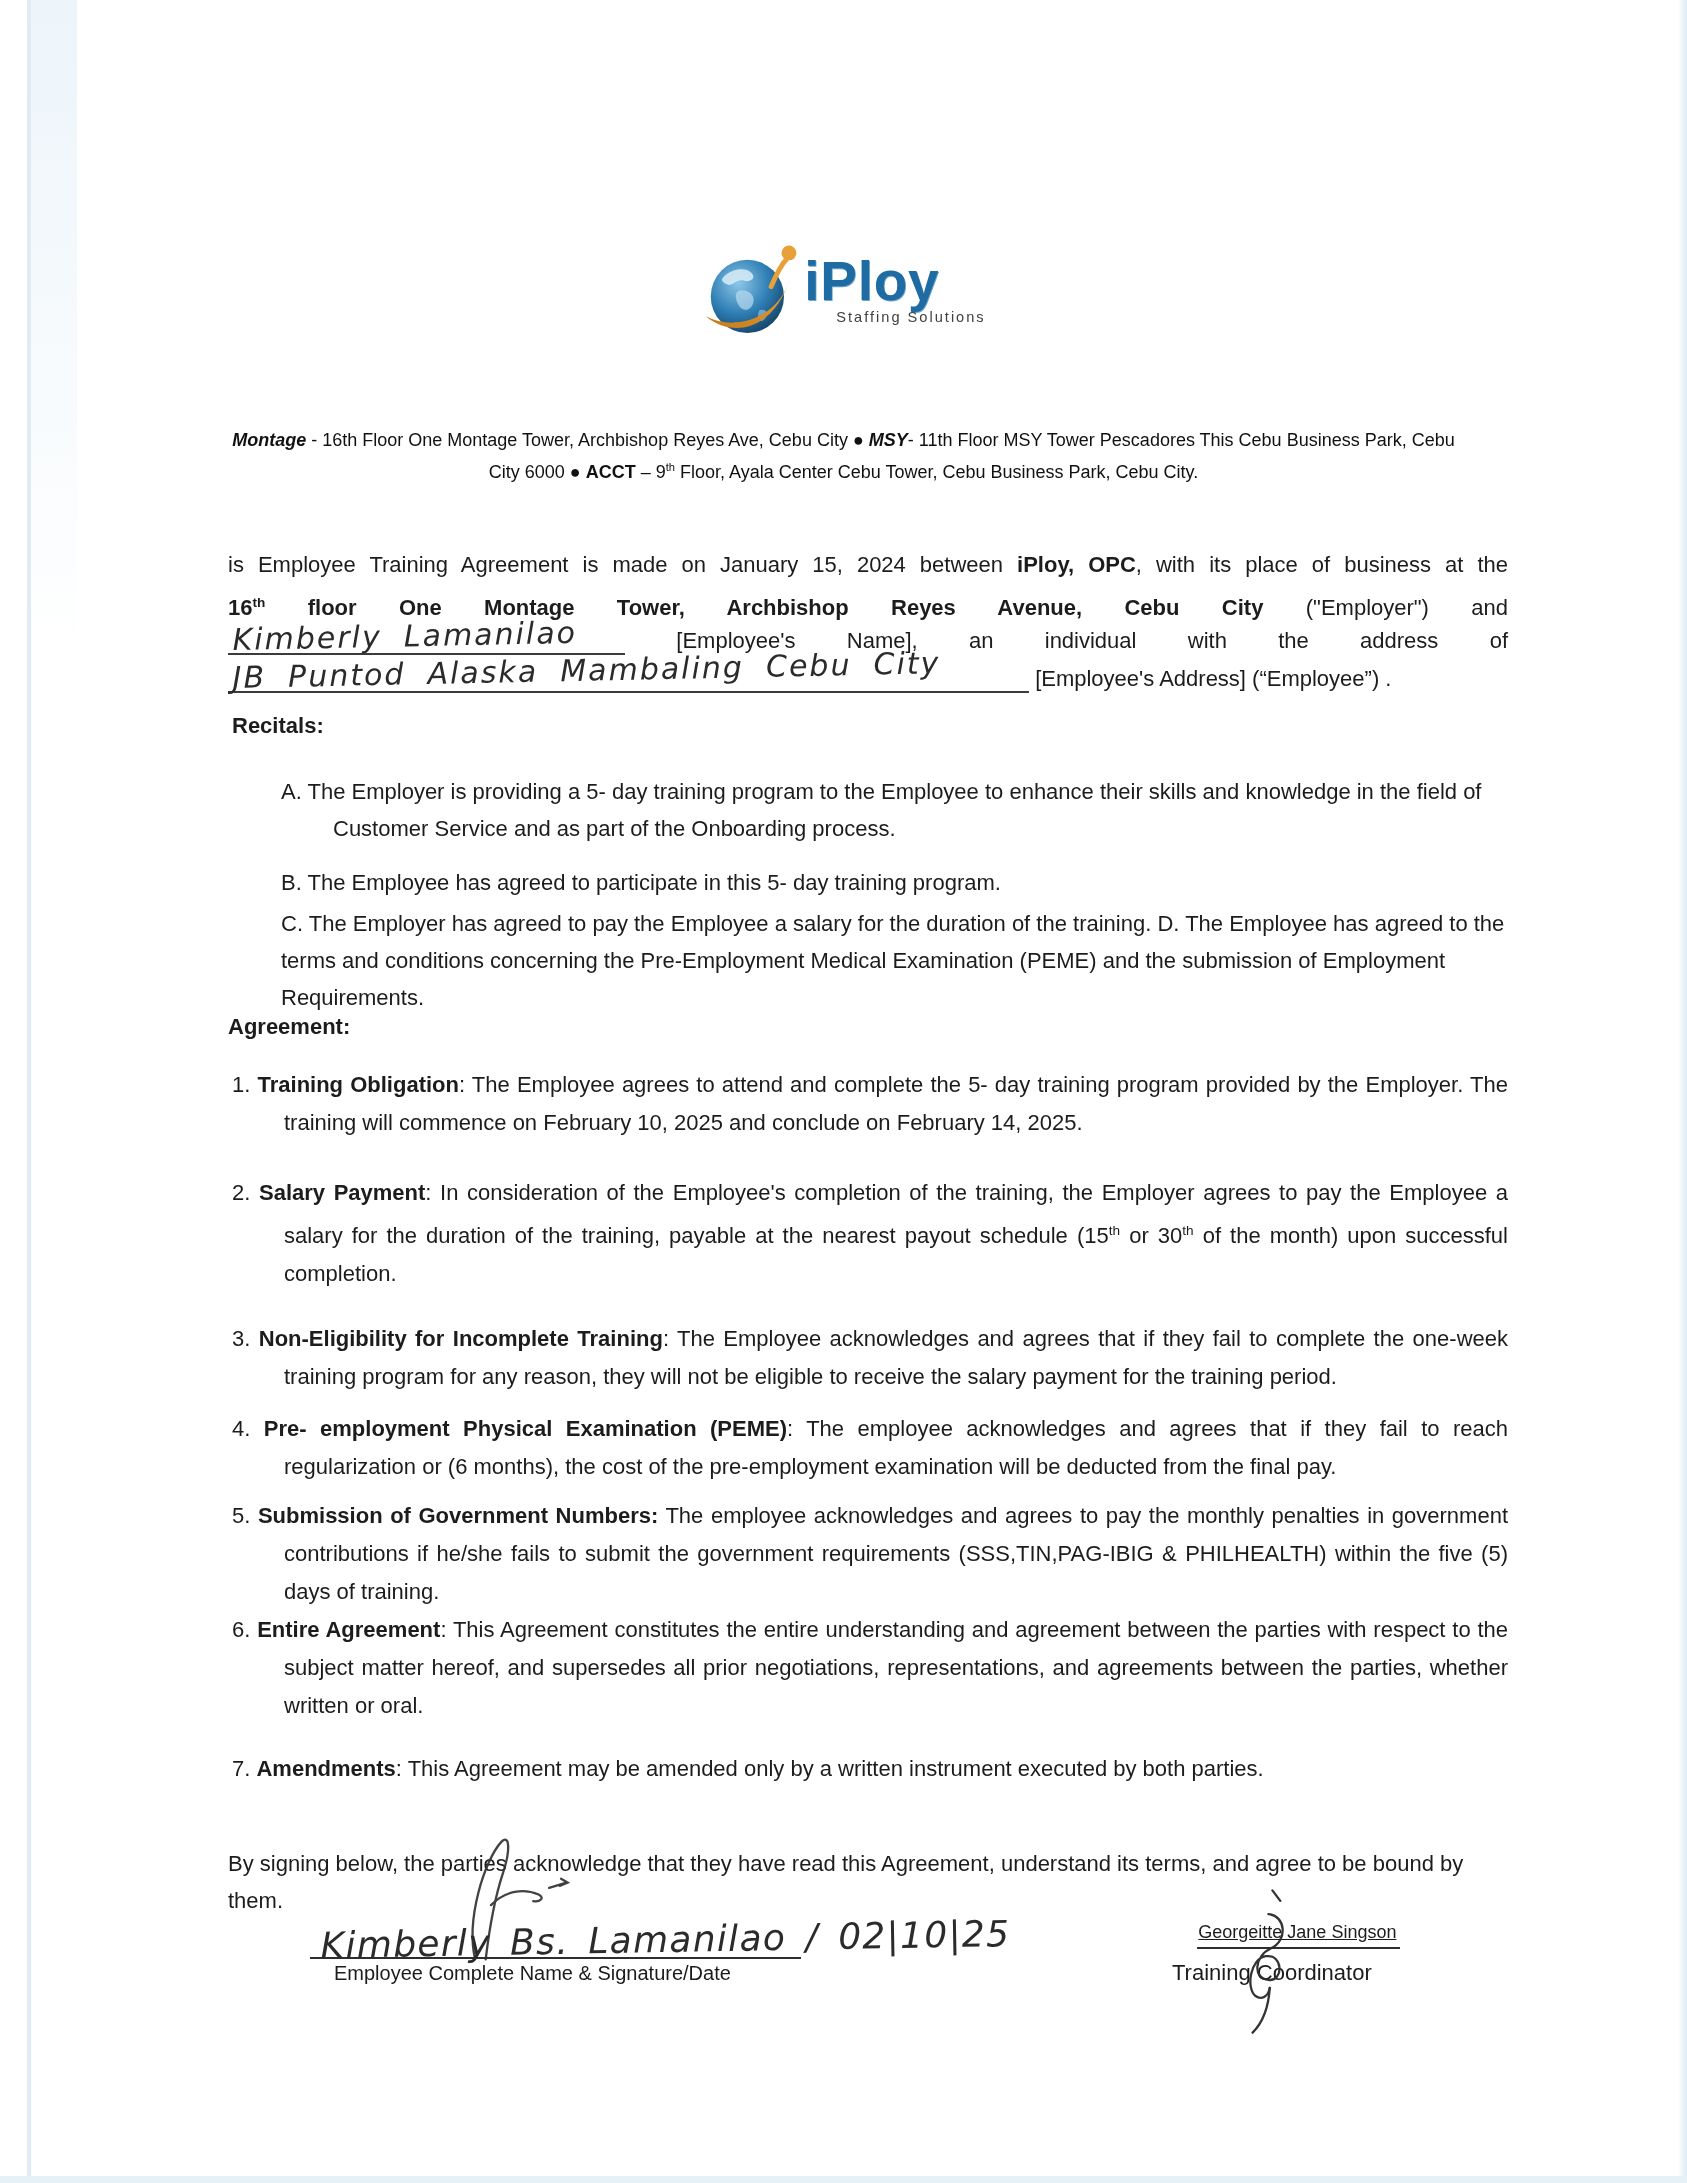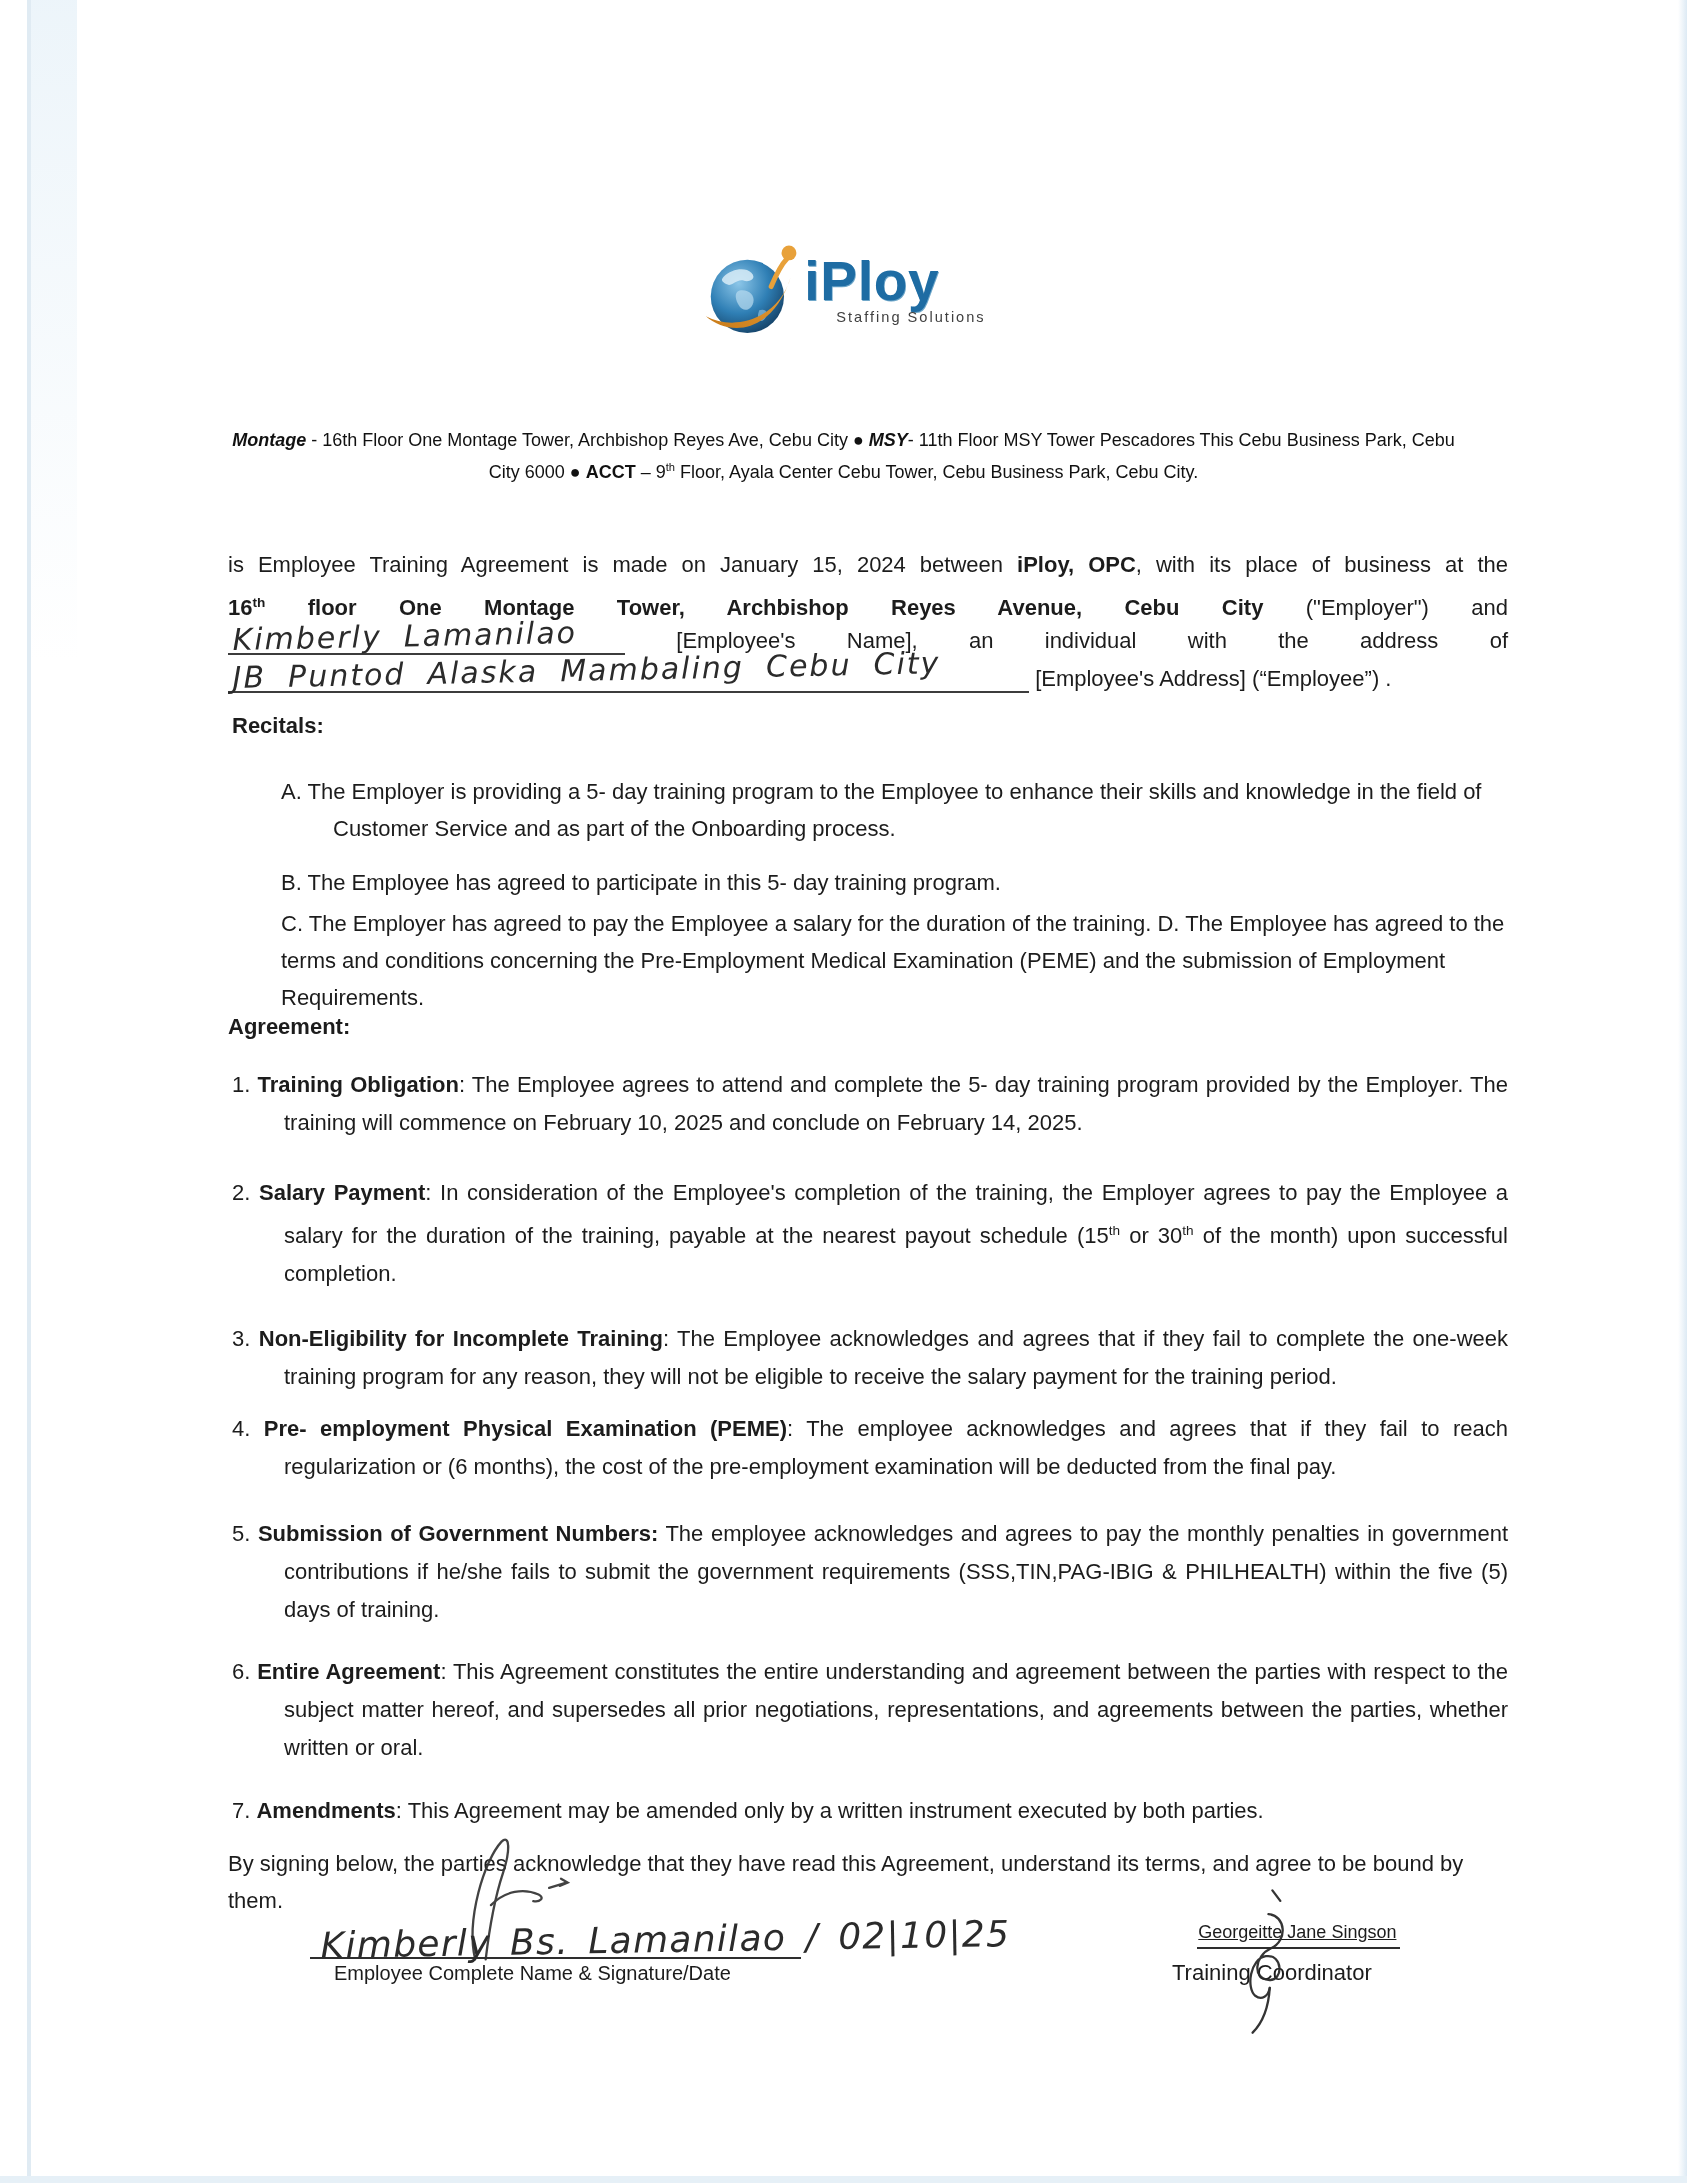--- a/index.html
+++ b/index.html
@@ -49,22 +49,22 @@
   .recital.hang{padding-left:105px;text-indent:-52px;margin-bottom:17px;}
   .recital.block{margin-left:53px;margin-bottom:4px;}
 
   
   .agreement-heading{position:absolute;left:228px;top:1014px;font-size:22px;font-weight:bold;}
   .agreement{position:absolute;left:228px;top:1066px;width:1280px;}
   .clause{font-size:22px;line-height:38px;padding-left:56px;text-indent:-52px;text-align:justify;}
   .c1{margin-bottom:32px;}
   .c2{margin-bottom:26.5px;}
   .c3{margin-bottom:14.6px;}
-  .c4{margin-bottom:29px;}
-  .c5{margin-bottom:24px;}
+  .c4{margin-bottom:11px;}
+  .c5{}
   .c6{margin-bottom:25px;}
 
   
   .closing{position:absolute;left:228px;top:1845px;width:1280px;font-size:22px;line-height:37px;}
   .sig-flourish{position:absolute;left:450px;top:1827px;}
   .emp-line{position:absolute;left:310px;top:1917px;width:491px;height:40px;border-bottom:2.6px solid #2e2e2e;}
   .emp-line .hw{position:absolute;left:10.6px;bottom:-9.3px;font-size:36px;letter-spacing:1.3px;word-spacing:6.6px;transform:rotate(-1deg);transform-origin:left bottom;}
   .emp-label{position:absolute;left:334px;top:1962px;font-size:20px;}
   .coord-name{position:absolute;left:1197px;top:1922px;font-size:18px;border-bottom:2.6px solid #2e2e2e;padding:0 4px 4px 1.3px;text-decoration:underline;}
   .coord-title{position:absolute;left:1172px;top:1960px;font-size:22px;}

